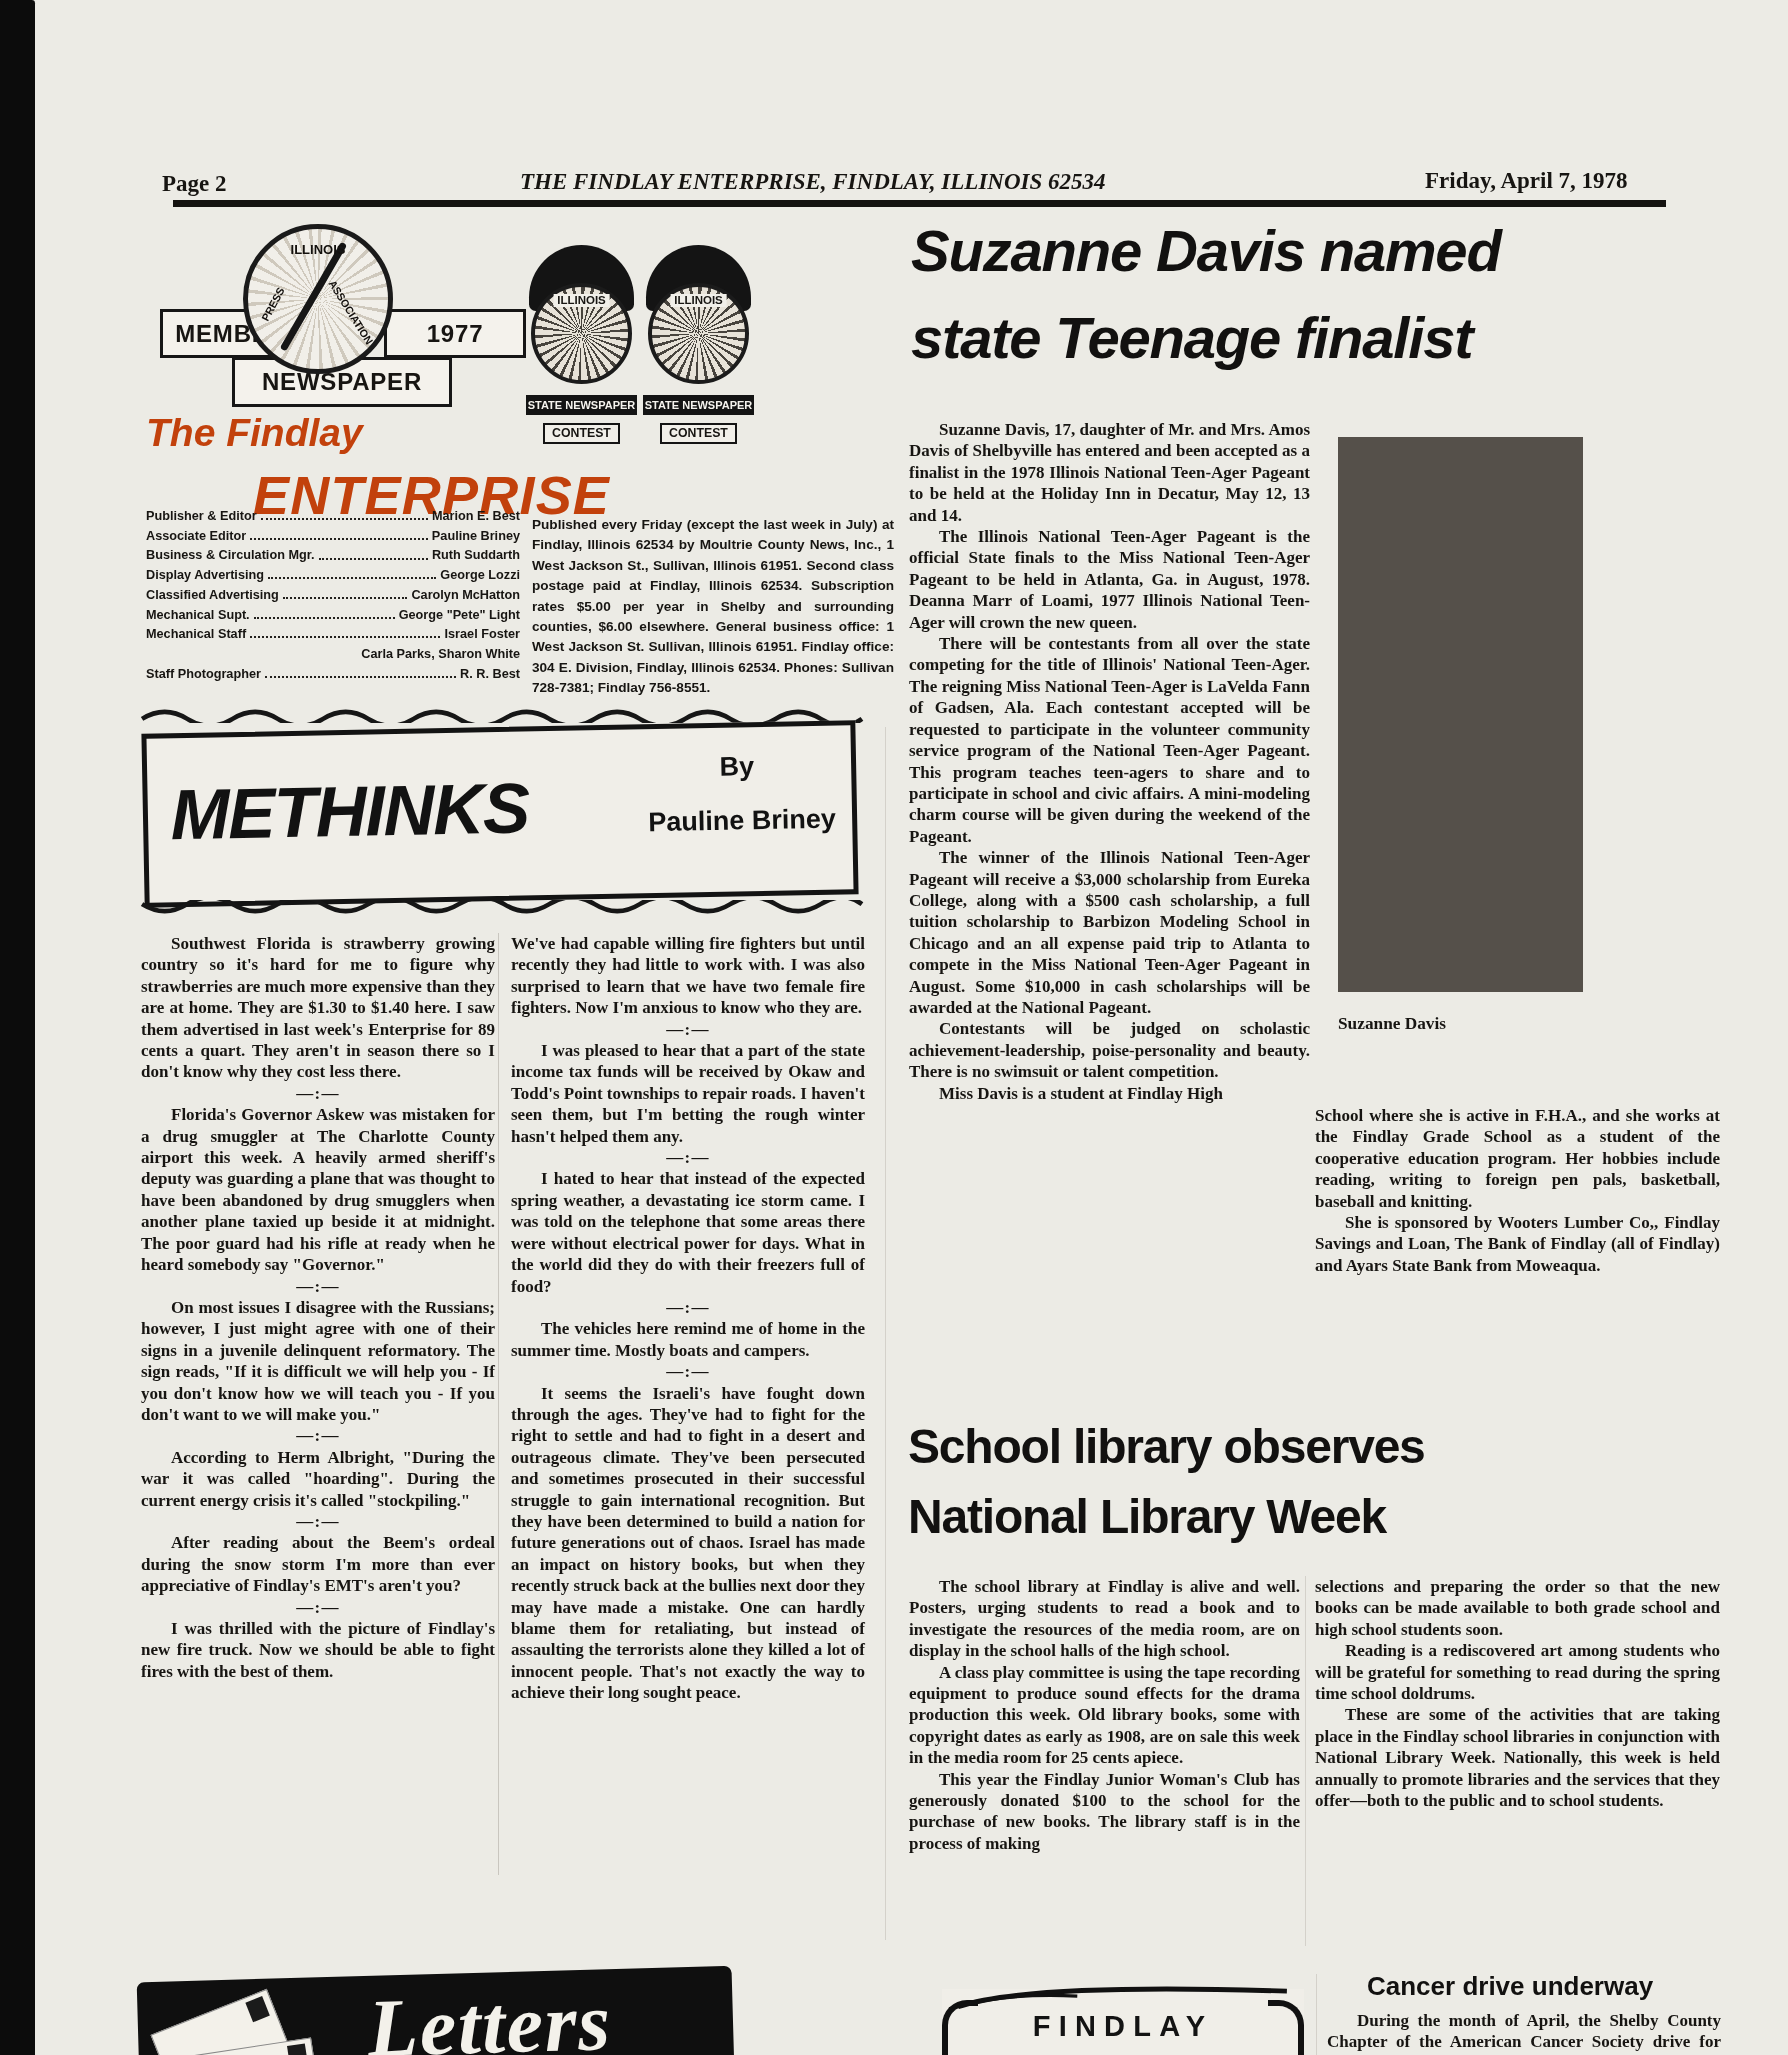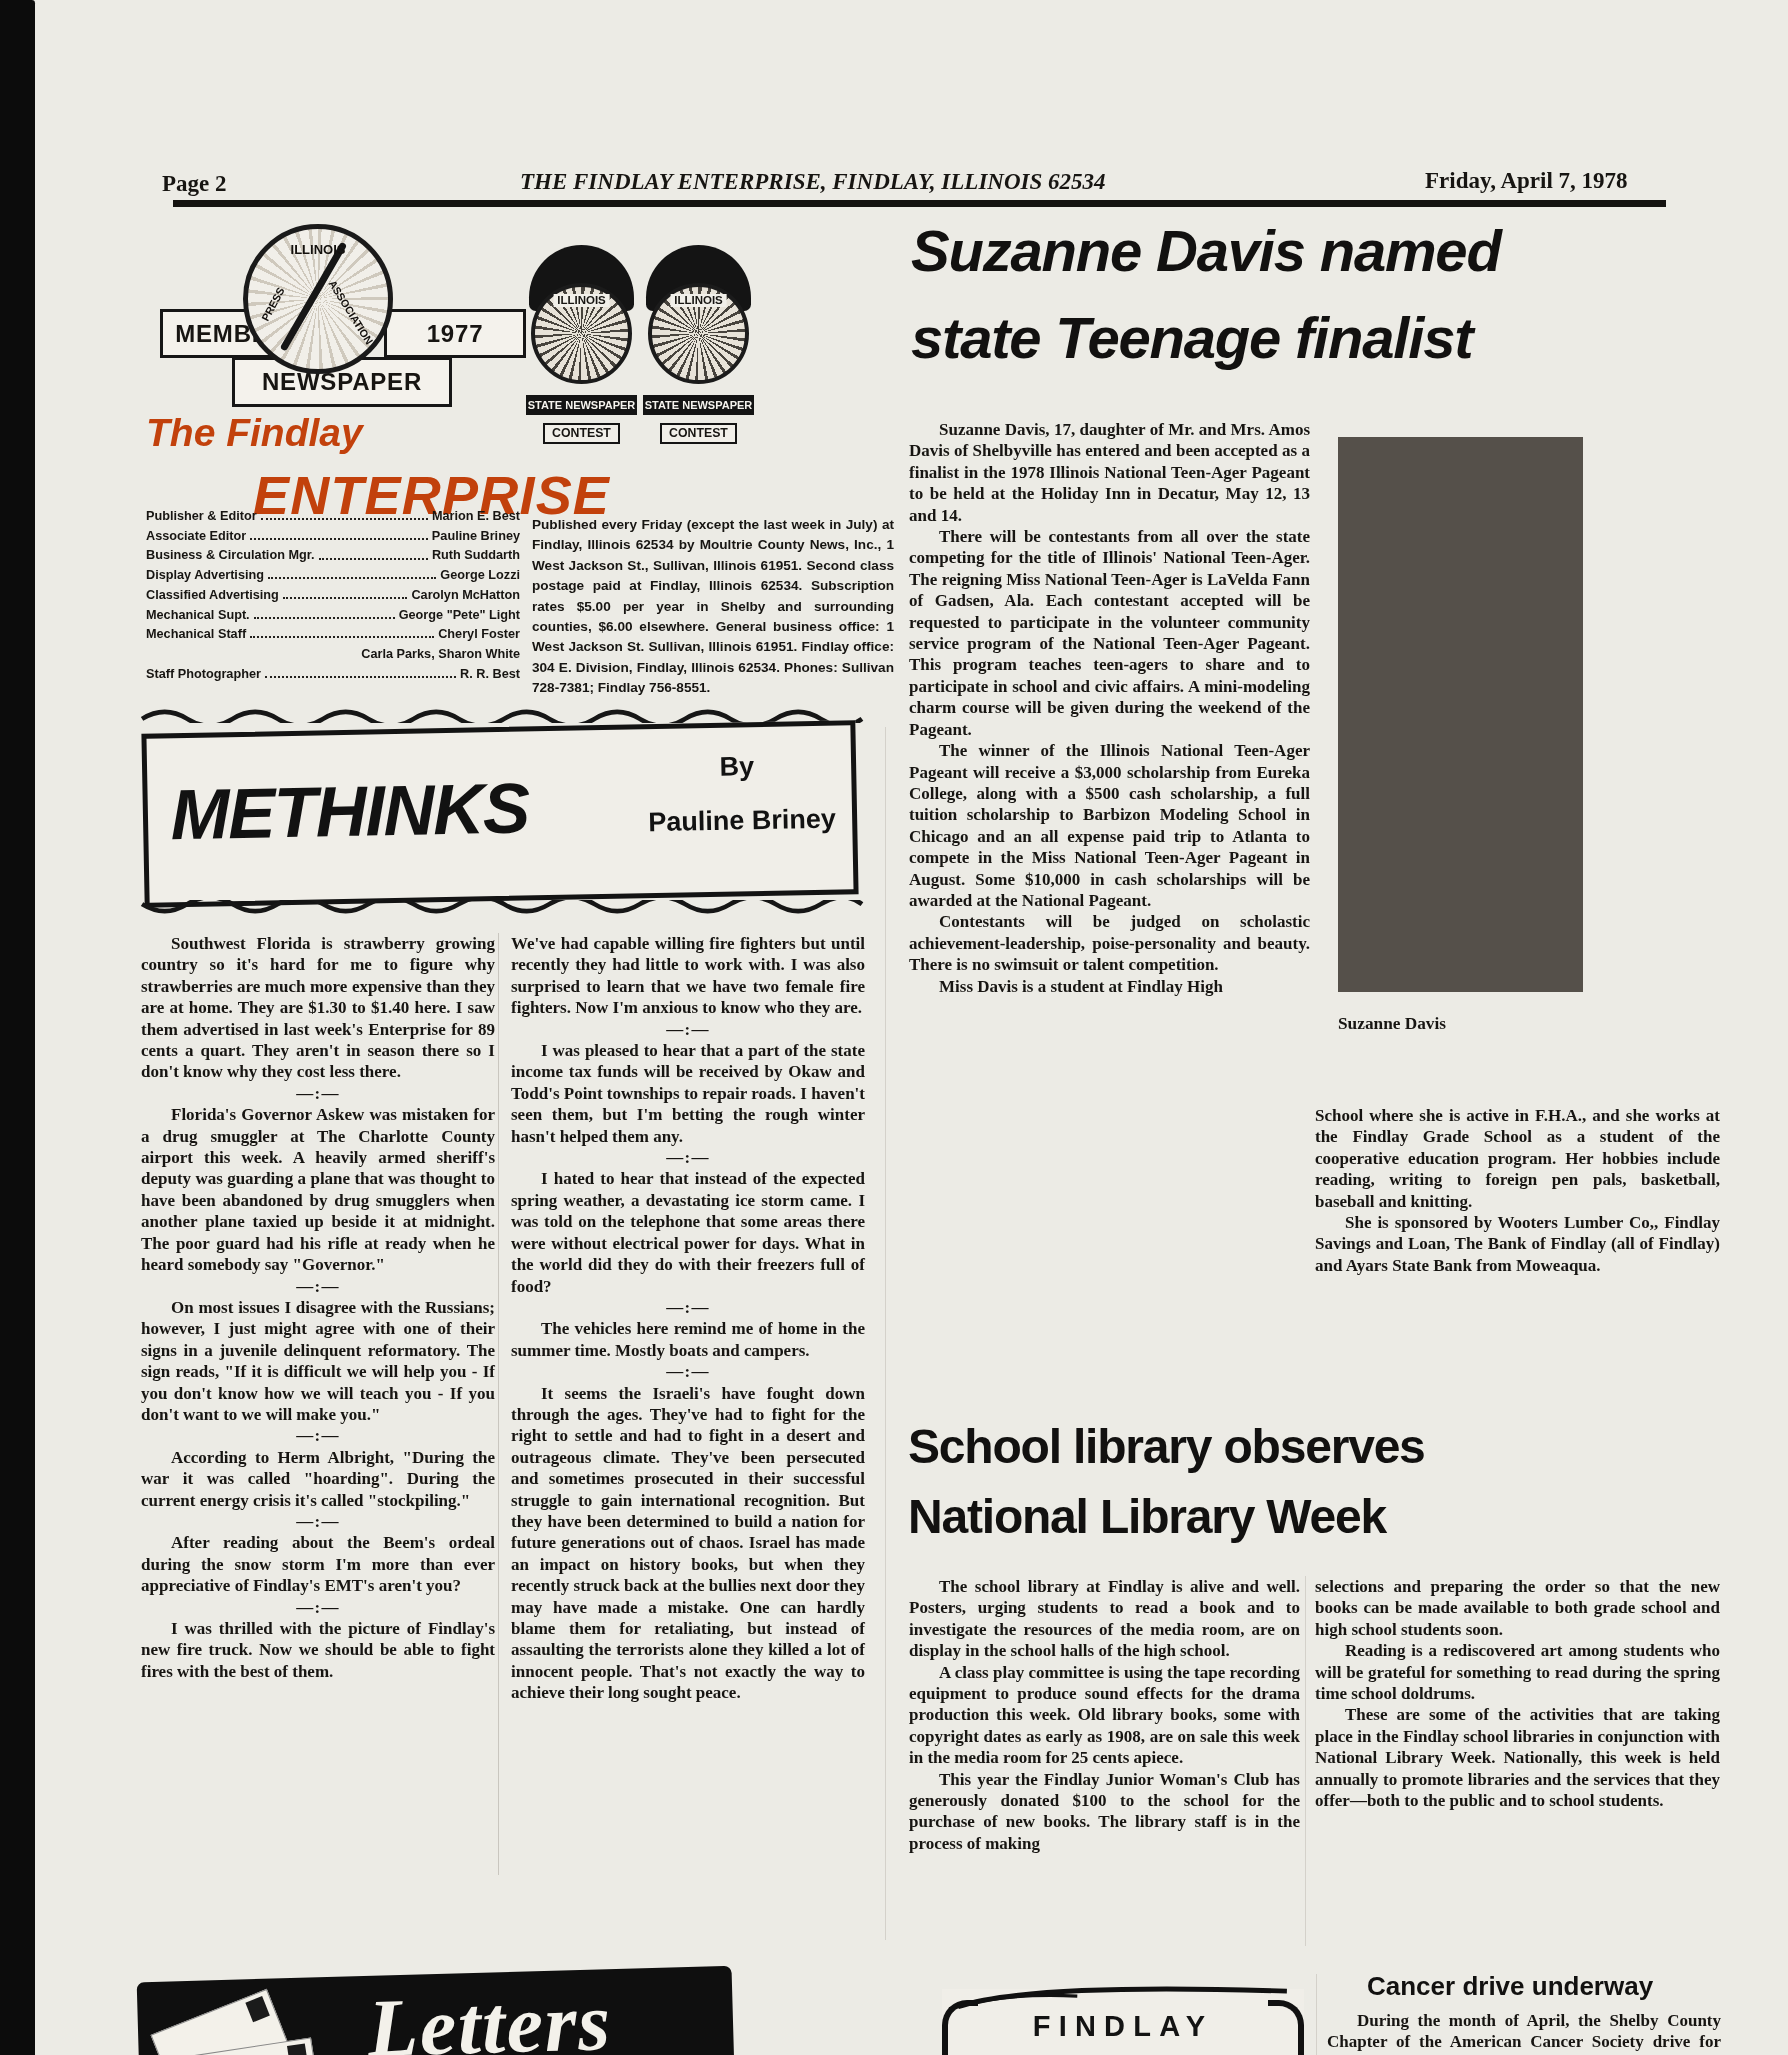--- a/index.html
+++ b/index.html
@@ -132,37 +132,38 @@
         <span class="name">Carolyn McHatton</span>
       </div>
       <div class="staff-row">
         <span class="role">Mechanical Supt.</span>
         <span class="dots"></span>
         <span class="name">George "Pete" Light</span>
       </div>
       <div class="staff-row">
         <span class="role">Mechanical Staff</span>
         <span class="dots"></span>
-        <span class="name">Cheryl Foster</span>
+        <span class="name">Israel Foster</span>
       </div>
       <div class="staff-row noleader">
         <span class="name">Carla Parks, Sharon White</span>
       </div>
       <div class="staff-row">
         <span class="role">Staff Photographer</span>
         <span class="dots"></span>
         <span class="name">R. R. Best</span>
       </div>
     </div>
   <div class="abs pubinfo" style="left:532px;top:515px;width:362px;">Published every Friday (except the last week in July) at Findlay, Illinois 62534 by Moultrie County News, Inc., 1 West Jackson St., Sullivan, Illinois 61951. Second class postage paid at Findlay, Illinois 62534. Subscription rates $5.00 per year in Shelby and surrounding counties, $6.00 elsewhere. General business office: 1 West Jackson St. Sullivan, Illinois 61951. Findlay office: 304 E. Division, Findlay, Illinois 62534. Phones: Sullivan 728-7381; Findlay 756-8551.</div>
 
   <div class="abs headline-xl" style="left:911px;top:309px;">state Teenage finalist</div>
   <div class="abs headline-xl" style="left:911px;top:222px;">Suzanne Davis named</div>
   <div class="abs coltext" style="left:909px;top:419px;width:401px;">
       <p>Suzanne Davis, 17, daughter of Mr. and Mrs. Amos Davis of Shelbyville has entered and been accepted as a finalist in the 1978 Illinois National Teen-Ager Pageant to be held at the Holiday Inn in Decatur, May 12, 13 and 14.</p>
+      <p>The Illinois National Teen-Ager Pageant is the official State finals to the Miss National Teen-Ager Pageant to be held in Atlanta, Ga. in August, 1978. Deanna Marr of Loami, 1977 Illinois National Teen-Ager will crown the new queen.</p>
       <p>There will be contestants from all over the state competing for the title of Illinois' National Teen-Ager. The reigning Miss National Teen-Ager is LaVelda Fann of Gadsen, Ala. Each contestant accepted will be requested to participate in the volunteer community service program of the National Teen-Ager Pageant. This program teaches teen-agers to share and to participate in school and civic affairs. A mini-modeling charm course will be given during the weekend of the Pageant.</p>
       <p>The winner of the Illinois National Teen-Ager Pageant will receive a $3,000 scholarship from Eureka College, along with a $500 cash scholarship, a full tuition scholarship to Barbizon Modeling School in Chicago and an all expense paid trip to Atlanta to compete in the Miss National Teen-Ager Pageant in August. Some $10,000 in cash scholarships will be awarded at the National Pageant.</p>
       <p>Contestants will be judged on scholastic achievement-leadership, poise-personality and beauty. There is no swimsuit or talent competition.</p>
       <p>Miss Davis is a student at Findlay High</p>
     </div>
   <div class="abs photo" style="left:1338px;top:437px;width:245px;height:555px;"></div>
   <div class="abs photo-caption" style="left:1338px;top:1015px;width:245px;">Suzanne Davis</div>
   <div class="abs coltext" style="left:1315px;top:1105px;width:405px;">
       <p class="flush">School where she is active in F.H.A., and she works at the Findlay Grade School as a student of the cooperative education program. Her hobbies include reading, writing to foreign pen pals, basketball, baseball and knitting.</p>
       <p>She is sponsored by Wooters Lumber Co,, Findlay Savings and Loan, The Bank of Findlay (all of Findlay) and Ayars State Bank from Moweaqua.</p>

